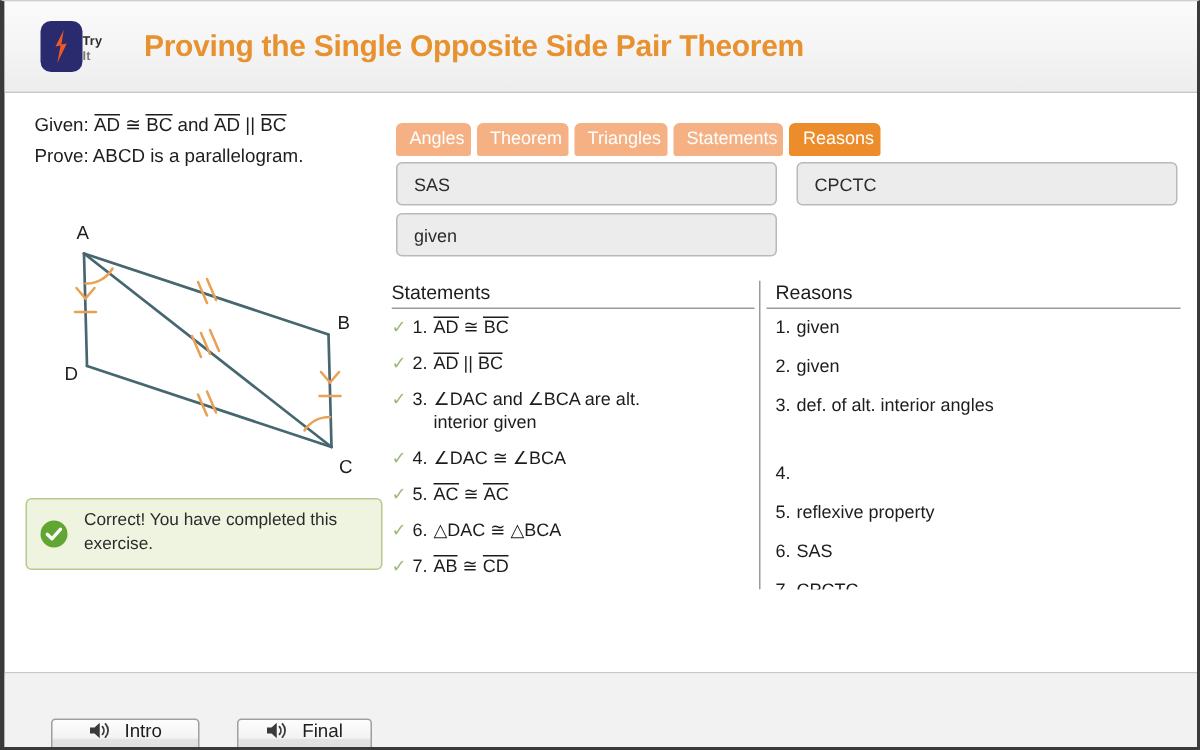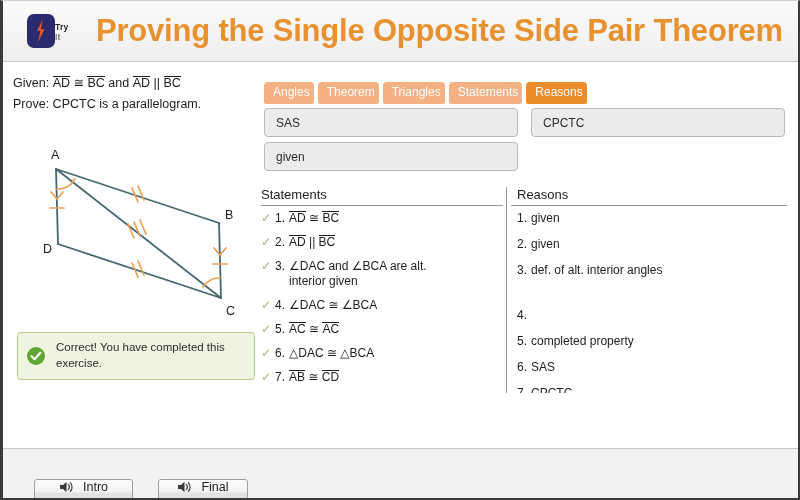--- a/index.html
+++ b/index.html
@@ -41,31 +41,31 @@
     display: flex; align-items: center; justify-content: center;
   }
   .bolt { width: 13px; height: 22px; display:block; }
   .logo-text {
     font-size: 8.5px; font-weight: bold; color: #2b2b2b;
     margin-top: 2px; letter-spacing: .2px;
   }
   .logo-text .it { color: #7a7a7a; font-weight: bold; }
   .page-title {
     margin-left: 21px;
-    font-size: 31px;
+    font-size: 20px;
     font-weight: bold;
     color: #E8912F;
     letter-spacing: -0.2px;
     white-space: nowrap;
     font-family: "Liberation Sans", sans-serif;
   }
 
   
   .given-line, .prove-line {
-    position: absolute; left: 10px;
+    position: absolute; left: 20px;
     font-size: 12.5px; color: #1d1d1d; white-space: nowrap;
   }
   .given-line { top: 74px; }
   .prove-line { top: 96px; }
   .ovl { border-top: 1px solid #1d1d1d; padding-top: 0px; display:inline-block; line-height: 1.05; }
 
   .diagram { position: absolute; left: 10px; top: 140px; }
 
   .feedback {
     position: absolute; left: 14px; top: 331px;
@@ -194,21 +194,21 @@
   <div class="given-line">
     <span>Given:</span>
     <span class="ovl">AD</span>
     <span>≅</span>
     <span class="ovl">BC</span>
     <span>and</span>
     <span class="ovl">AD</span>
     <span>||</span>
     <span class="ovl">BC</span>
   </div>
-  <div class="prove-line">Prove: CPCTC is a parallelogram.</div>
+  <div class="prove-line">Prove: ABCD is a parallelogram.</div>
 
   <svg class="diagram" width="250" height="185" viewBox="0 0 250 185">
     <g stroke="#46676f" stroke-width="1.8" fill="none" stroke-linecap="round">
       <line x1="43" y1="28" x2="206" y2="82"></line>
       <line x1="206" y1="82" x2="208" y2="157"></line>
       <line x1="208" y1="157" x2="45" y2="103"></line>
       <line x1="45" y1="103" x2="43" y2="28"></line>
       <line x1="43" y1="28" x2="208" y2="157"></line>
     </g>
     <g stroke="#E8A155" stroke-width="1.7" fill="none" stroke-linecap="round">
@@ -328,21 +328,21 @@
             </div>
           <div class="prow" style="margin-bottom:30px">
               <span class="pnum">3.</span>
               <span class="ptext">def. of alt. interior angles</span>
             </div>
           <div class="prow">
               <span class="pnum">4.</span>
             </div>
           <div class="prow">
               <span class="pnum">5.</span>
-              <span class="ptext">completed property</span>
+              <span class="ptext">reflexive property</span>
             </div>
           <div class="prow">
               <span class="pnum">6.</span>
               <span class="ptext">SAS</span>
             </div>
           <div class="prow">
               <span class="pnum">7.</span>
               <span class="ptext">CPCTC</span>
             </div>
 

